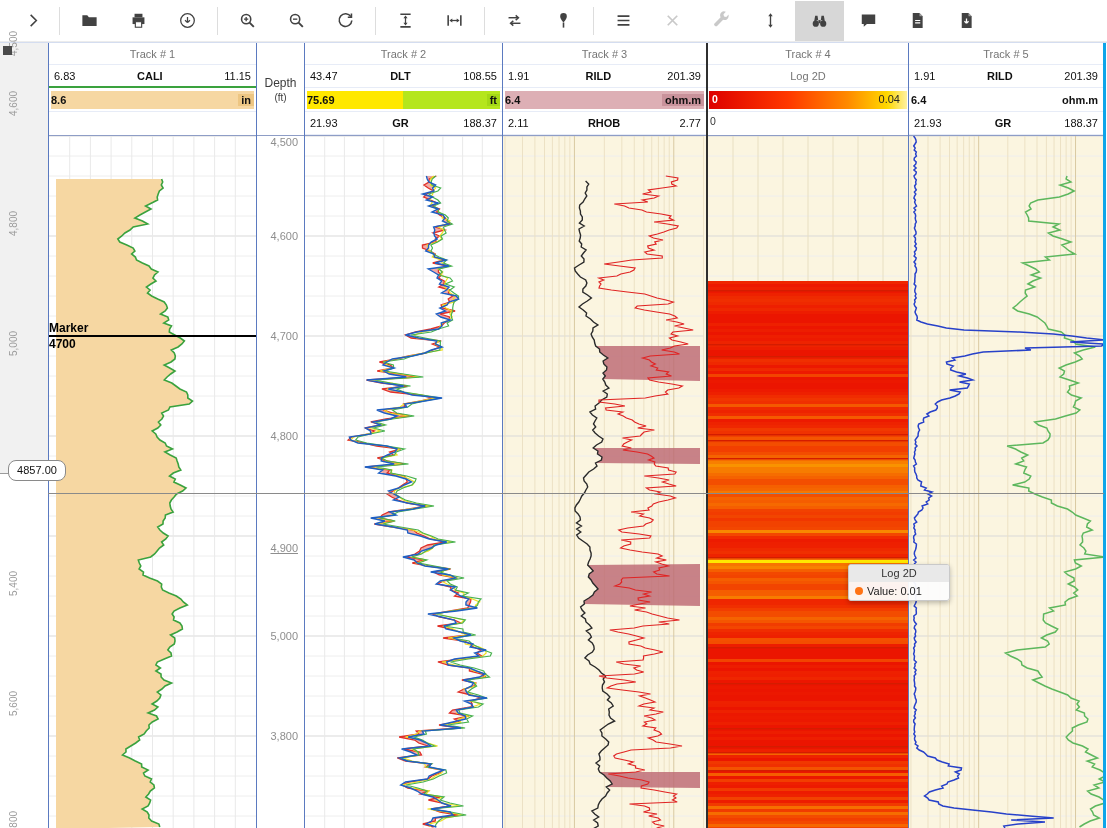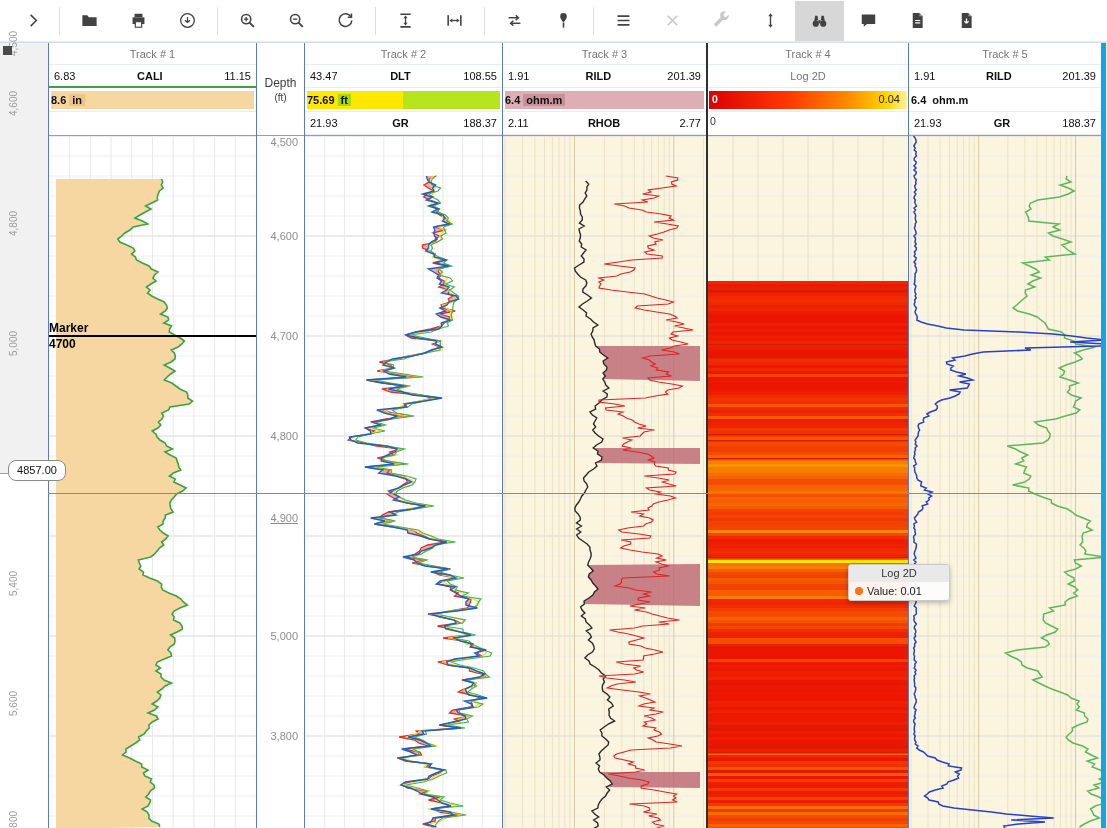--- a/index.html
+++ b/index.html
@@ -21,28 +21,28 @@
 
 .minimap{position:relative;width:48px;height:100%;background:#fff;flex:none}
 .mm-anchor{position:absolute;top:3px;left:3px;width:9px;height:9px;background:#4a4a4a;z-index:6}
 .mm-view{position:absolute;top:0;left:0;width:100%;height:431px;background:#f1f1f1;border-bottom:1px solid #9b9b9b}
 .mm-handle{position:absolute;top:425px;left:16px;width:12px;height:12px;border-radius:50%;background:#fff;border:2px solid #8a8a8a;z-index:5}
 .mm-tick{position:absolute;left:-7px;width:40px;text-align:center;font-size:10px;color:#9b9b9b;transform:rotate(-90deg);white-space:nowrap}
 
 
 .track{position:relative;height:100%;flex:none;border-left:1px solid #5b7ac0;background:#fff}
 .track.dark-border{border-left:2px solid #2f2f2f}
-.track.end{border-right:5px solid #0ea5e9}
+.track.end{border-right:3px solid #0ea5e9}
 .track-header{position:absolute;top:0;left:0;width:100%;height:93px;background:#fff;border-bottom:1px solid #8e9dc6;z-index:10}
 .track-title{height:22px;line-height:22px;text-align:center;font-size:11px;color:#757575;border-bottom:1px solid #e7ecf7}
 .curve-row{height:23px;display:flex;align-items:center;justify-content:space-between;padding:0 5px;font-size:11px;color:#101010;border-bottom:1px solid #e7ecf7}
 .curve-row .cname{font-weight:bold}
 .curve-row.green-under{border-bottom:2px solid #3aa23e}
 .value-row{height:24px;padding:3px 2px 2px;border-bottom:1px solid #e7ecf7;position:relative}
-.value-bar{position:relative;height:18px;display:flex;align-items:center;justify-content:flex-start;gap:3px;font-size:11px;font-weight:bold;color:#101010}
+.value-bar{position:relative;height:18px;display:flex;align-items:center;justify-content:space-between;gap:3px;font-size:11px;font-weight:bold;color:#101010}
 .unit-chip{padding:0 3px}
 .vb1{background:#f6d7a2}.vb1 .unit-chip{background:#edc683}
 .vb2{background:linear-gradient(to right,#ffe800 0,#ffe800 50%,#b5e61d 50%,#b5e61d 100%)}.vb2 .unit-chip{background:#a4d916}
 .vb3{background:#ddafb5}.vb3 .unit-chip{background:#c9929b}
 .vb5{background:#fff}
 .subtitle-row{height:23px;line-height:23px;text-align:center;font-size:11px;color:#757575;border-bottom:1px solid #e7ecf7}
 .colorbar-row{height:24px;padding:3px 1px 2px;border-bottom:1px solid #e7ecf7}
 .colorbar{position:relative;height:18px;background:linear-gradient(to right,#dd0000 0,#ff3800 40%,#ff8a00 70%,#ffd800 90%,#fff1a0 100%)}
 .cb-min{position:absolute;left:3px;top:2px;font-size:10.5px;color:#fff;font-weight:bold}
 .cb-max{position:absolute;right:7px;top:2px;font-size:11px;color:#222;font-weight:normal}
@@ -337,21 +337,21 @@
     <div class="track" style="width:48px">
       <div class="depth-header">
         <div class="depth-label">Depth</div>
         <div class="depth-unit">(ft)</div>
       </div>
       <div class="track-body" id="dtbody">
           <div class="depth-tick" style="top: 0px;">4,500</div>
           <div class="depth-tick" style="top: 94px;">4,600</div>
           <div class="depth-tick" style="top: 194px;">4,700</div>
           <div class="depth-tick" style="top: 294px;">4,800</div>
-          <div class="depth-tick" style="top: 376px; text-decoration: underline;">4,900</div>
+          <div class="depth-tick" style="top: 406px; text-decoration: underline;">4,900</div>
           <div class="depth-tick" style="top: 494px;">5,000</div>
           <div class="depth-tick" style="top: 594px;">3,800</div>
         </div>
     </div>
 
     <div class="track" style="width:198px">
       <div class="track-header">
         <div class="track-title">Track # 2</div>
         <div class="curve-row">
           <span>43.47</span>

